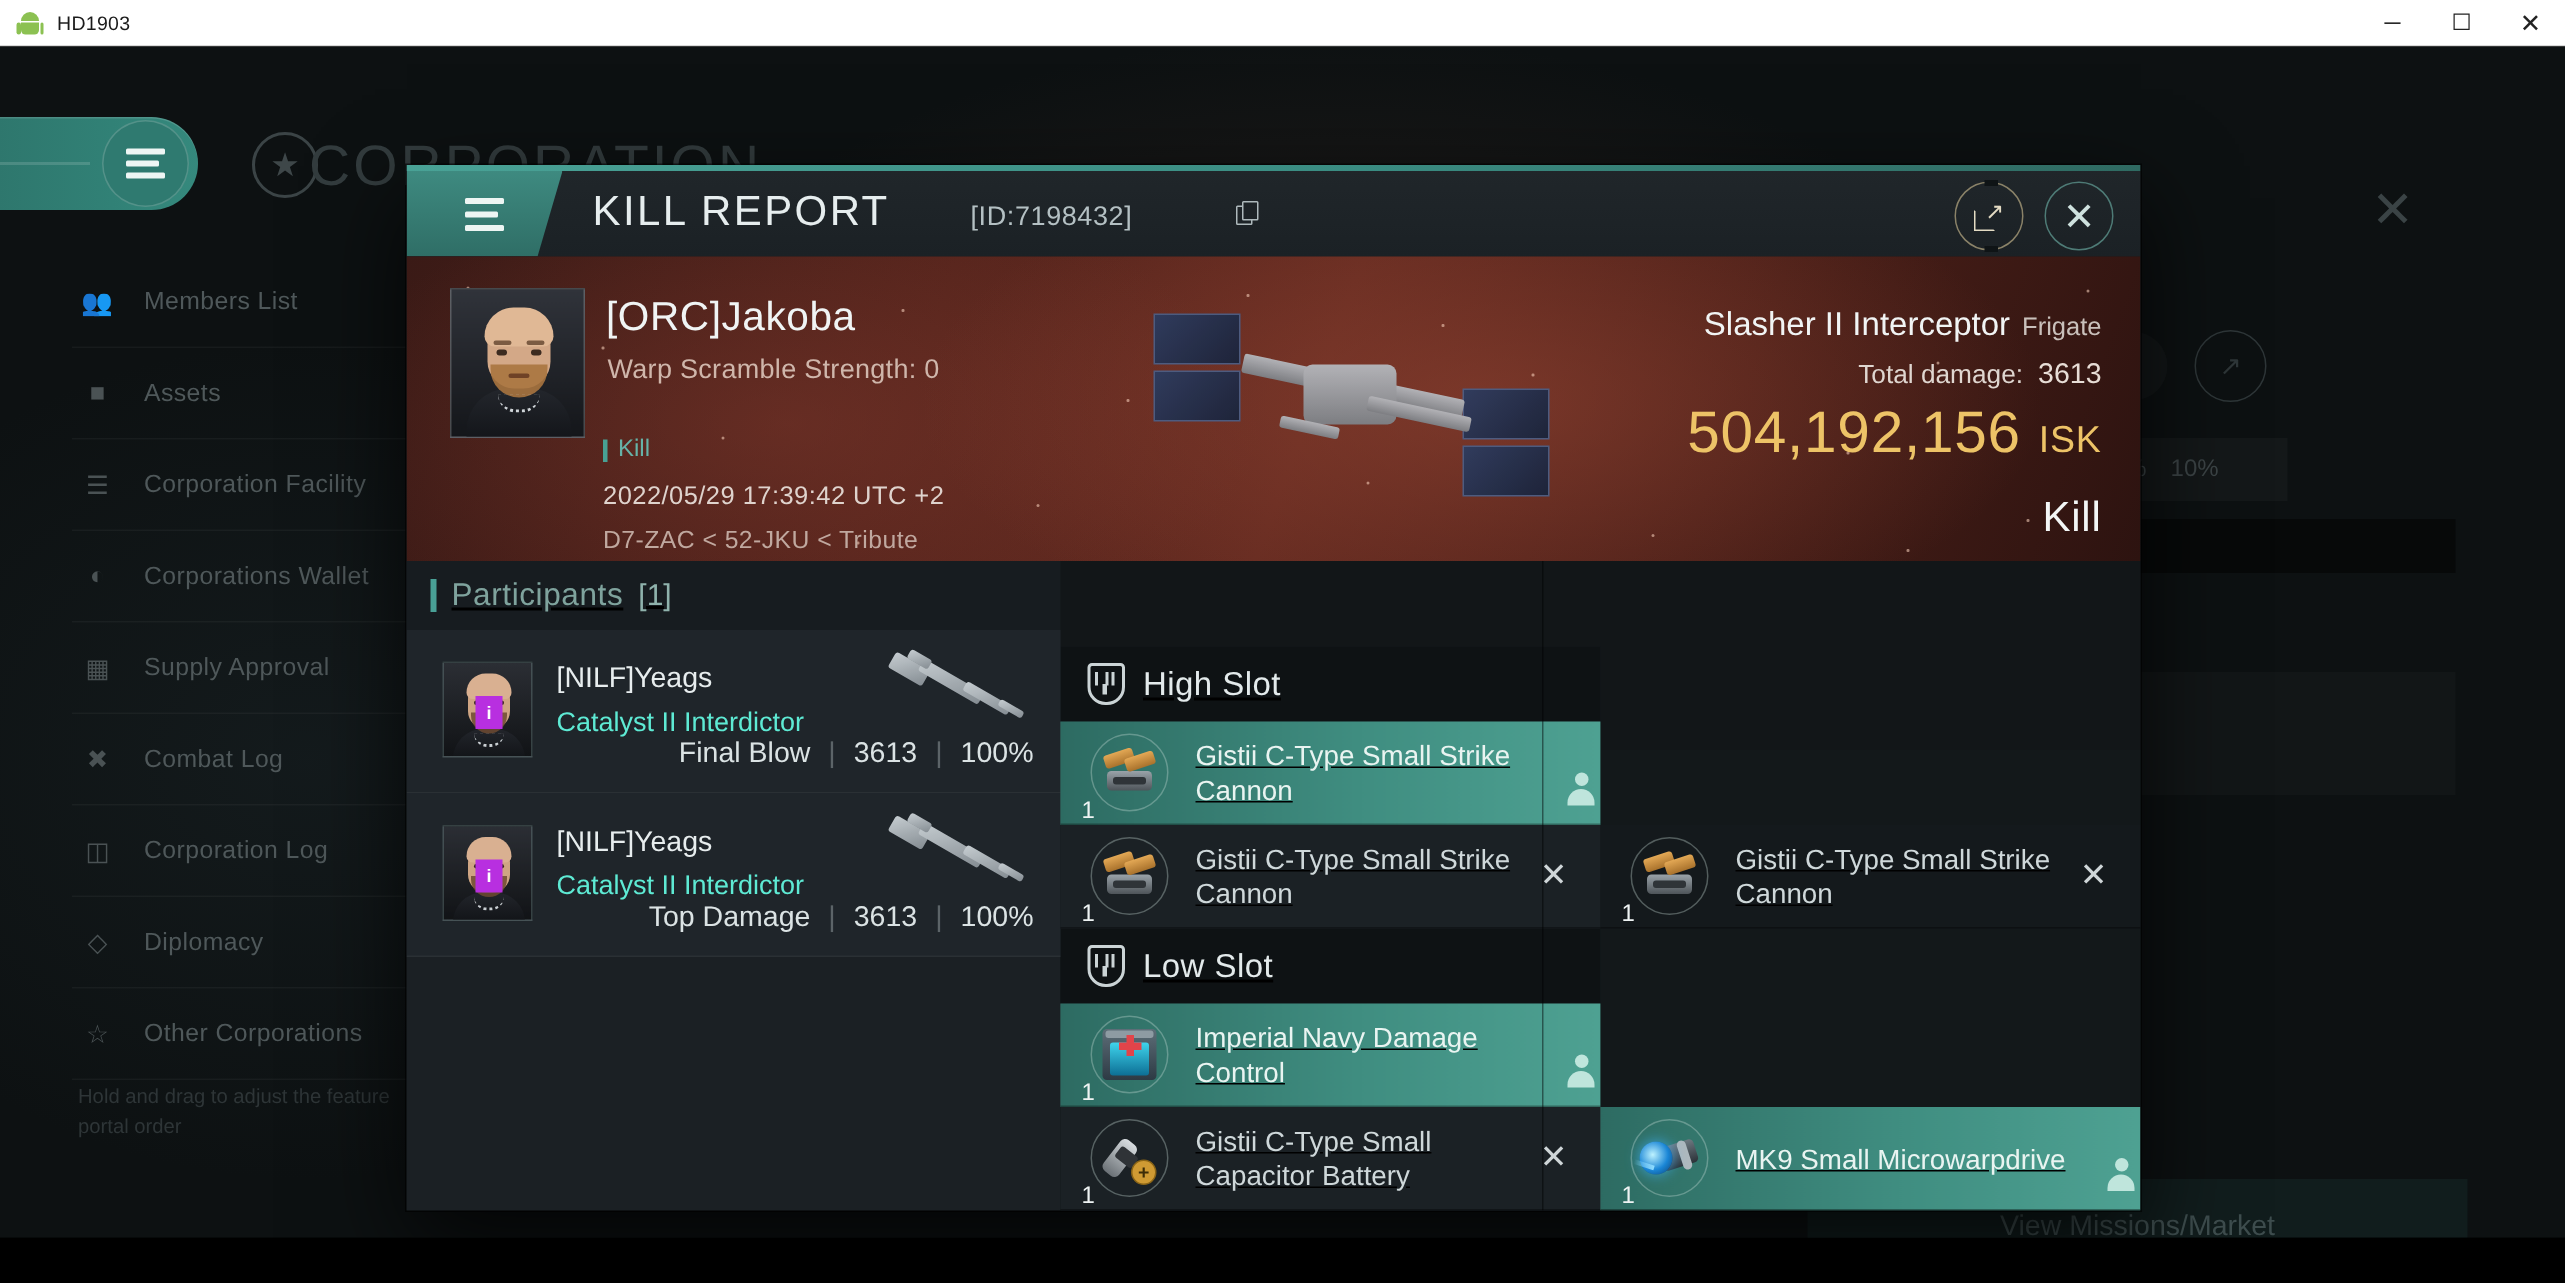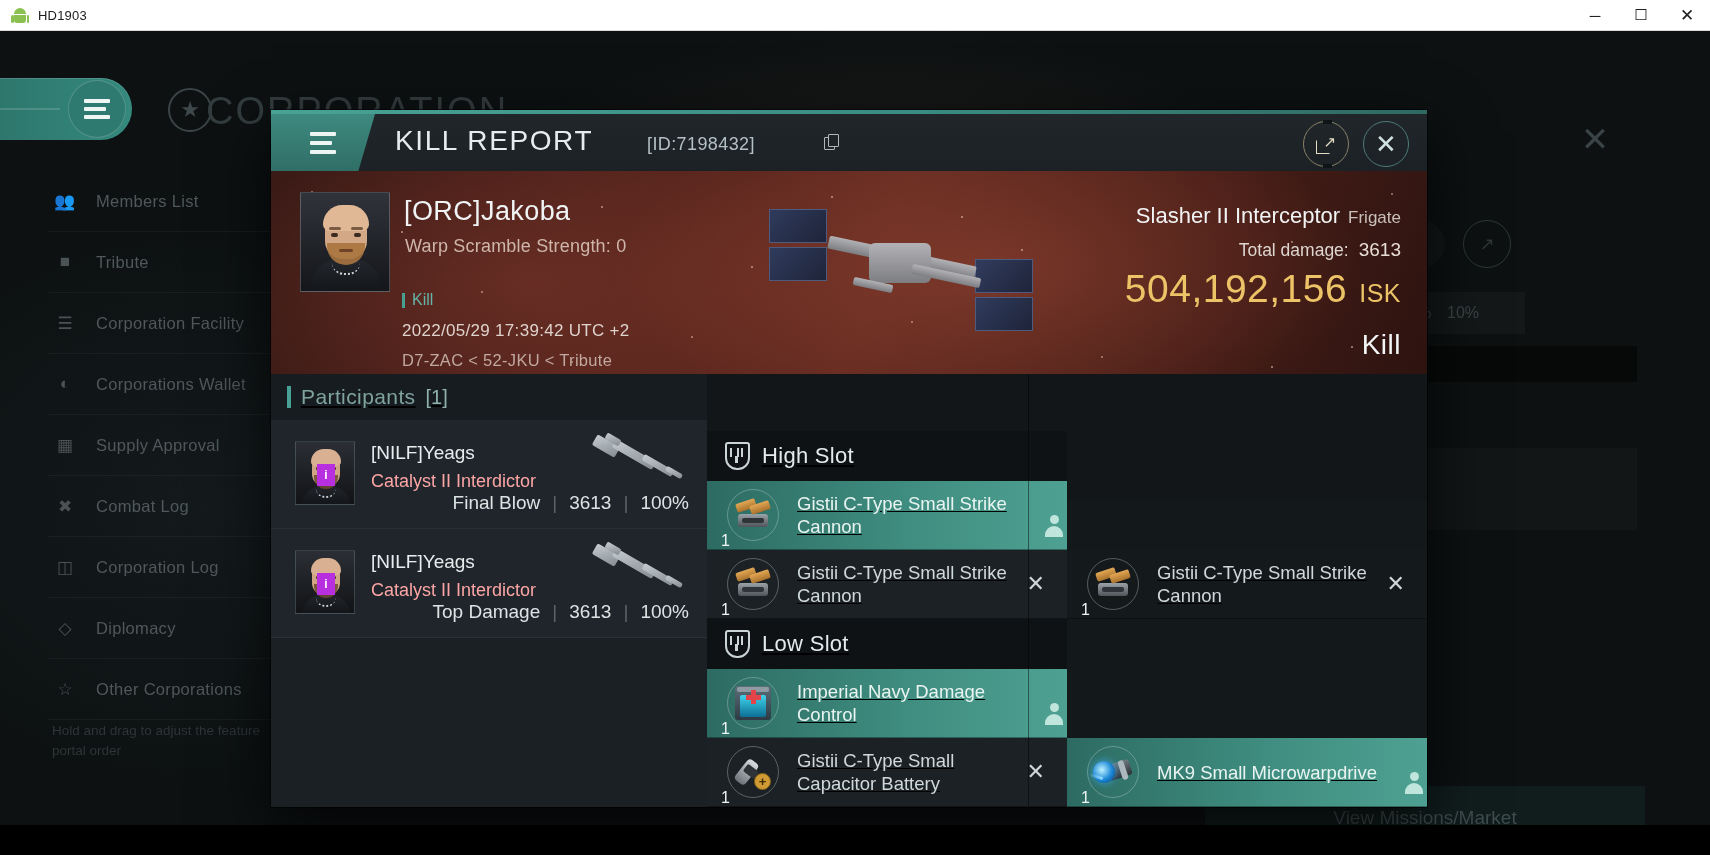--- a/index.html
+++ b/index.html
@@ -381,21 +381,21 @@
   }
   .p-badge {
     position:absolute; left:46px; top:44px; width:18px; height:22px;
     background:#b82fe0; display:flex; align-items:center; justify-content:center;
     color:#fff; font-size:12px; font-weight:bold;
   }
   .p-name {
     position:absolute; left:100px; top:22px; font-size:19px; color:#e7edee;
   }
   .p-ship {
-    position:absolute; left:100px; top:51px; font-size:18px; color:#fca5a5;
+    position:absolute; left:100px; top:51px; font-size:18px; color:#5eead4;
   }
   .p-stats {
     position:absolute; right:18px; bottom:14px; font-size:19px; color:#dbe3e4;
     display:flex; align-items:center; gap:12px;
   }
   .p-stats .sep { color:#5c6468; }
   .p-shipimg {
     position:absolute; right:20px; top:14px; width:96px; height:52px; opacity:.95;
   }
   .shipbit { position:absolute; background:linear-gradient(135deg,#cfd6da,#8a9298); border-radius:2px; }
@@ -560,21 +560,21 @@
     <div class="corp-word">CORPORATION</div>
   </div>
 
   <div class="nav">
     <div class="nav-item">
       <span class="nav-icon">👥</span>
       <span class="nav-label">Members List</span>
     </div>
     <div class="nav-item">
       <span class="nav-icon">■</span>
-      <span class="nav-label">Tribute</span>
+      <span class="nav-label">Assets</span>
     </div>
     <div class="nav-item">
       <span class="nav-icon">☰</span>
       <span class="nav-label">Corporation Facility</span>
     </div>
     <div class="nav-item">
       <span class="nav-icon">◐</span>
       <span class="nav-label">Corporations Wallet</span>
     </div>
     <div class="nav-item">

